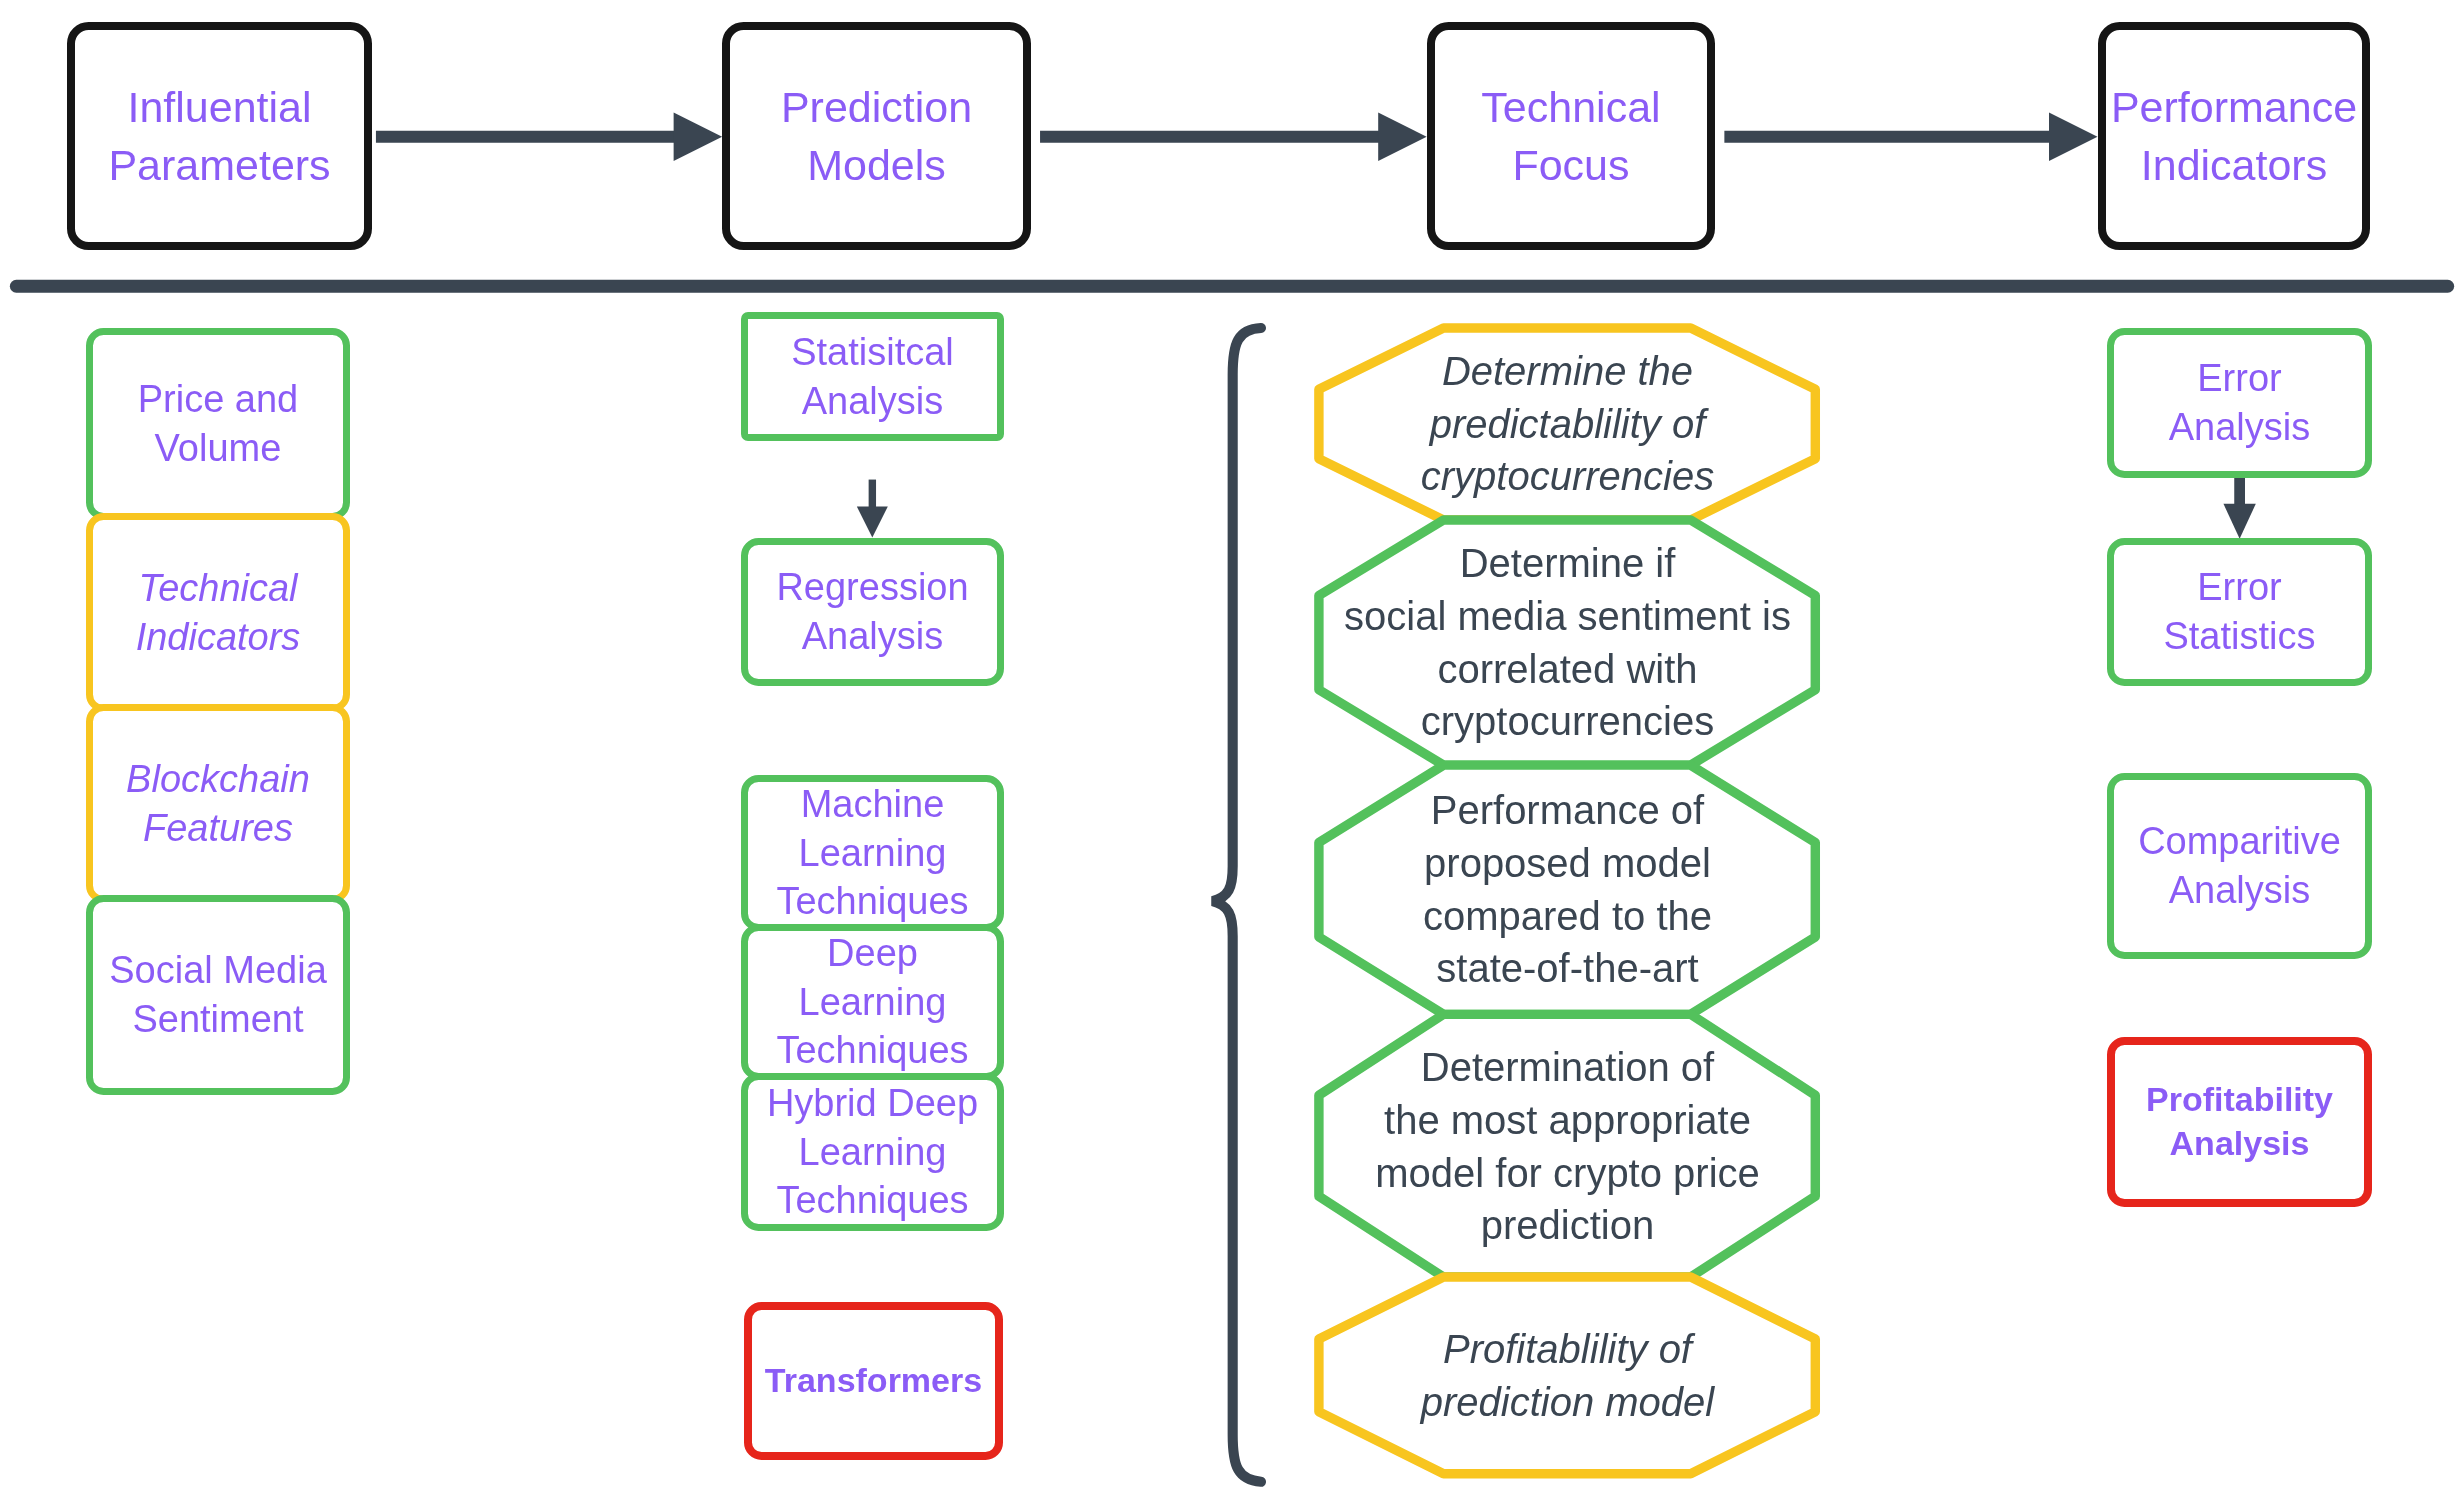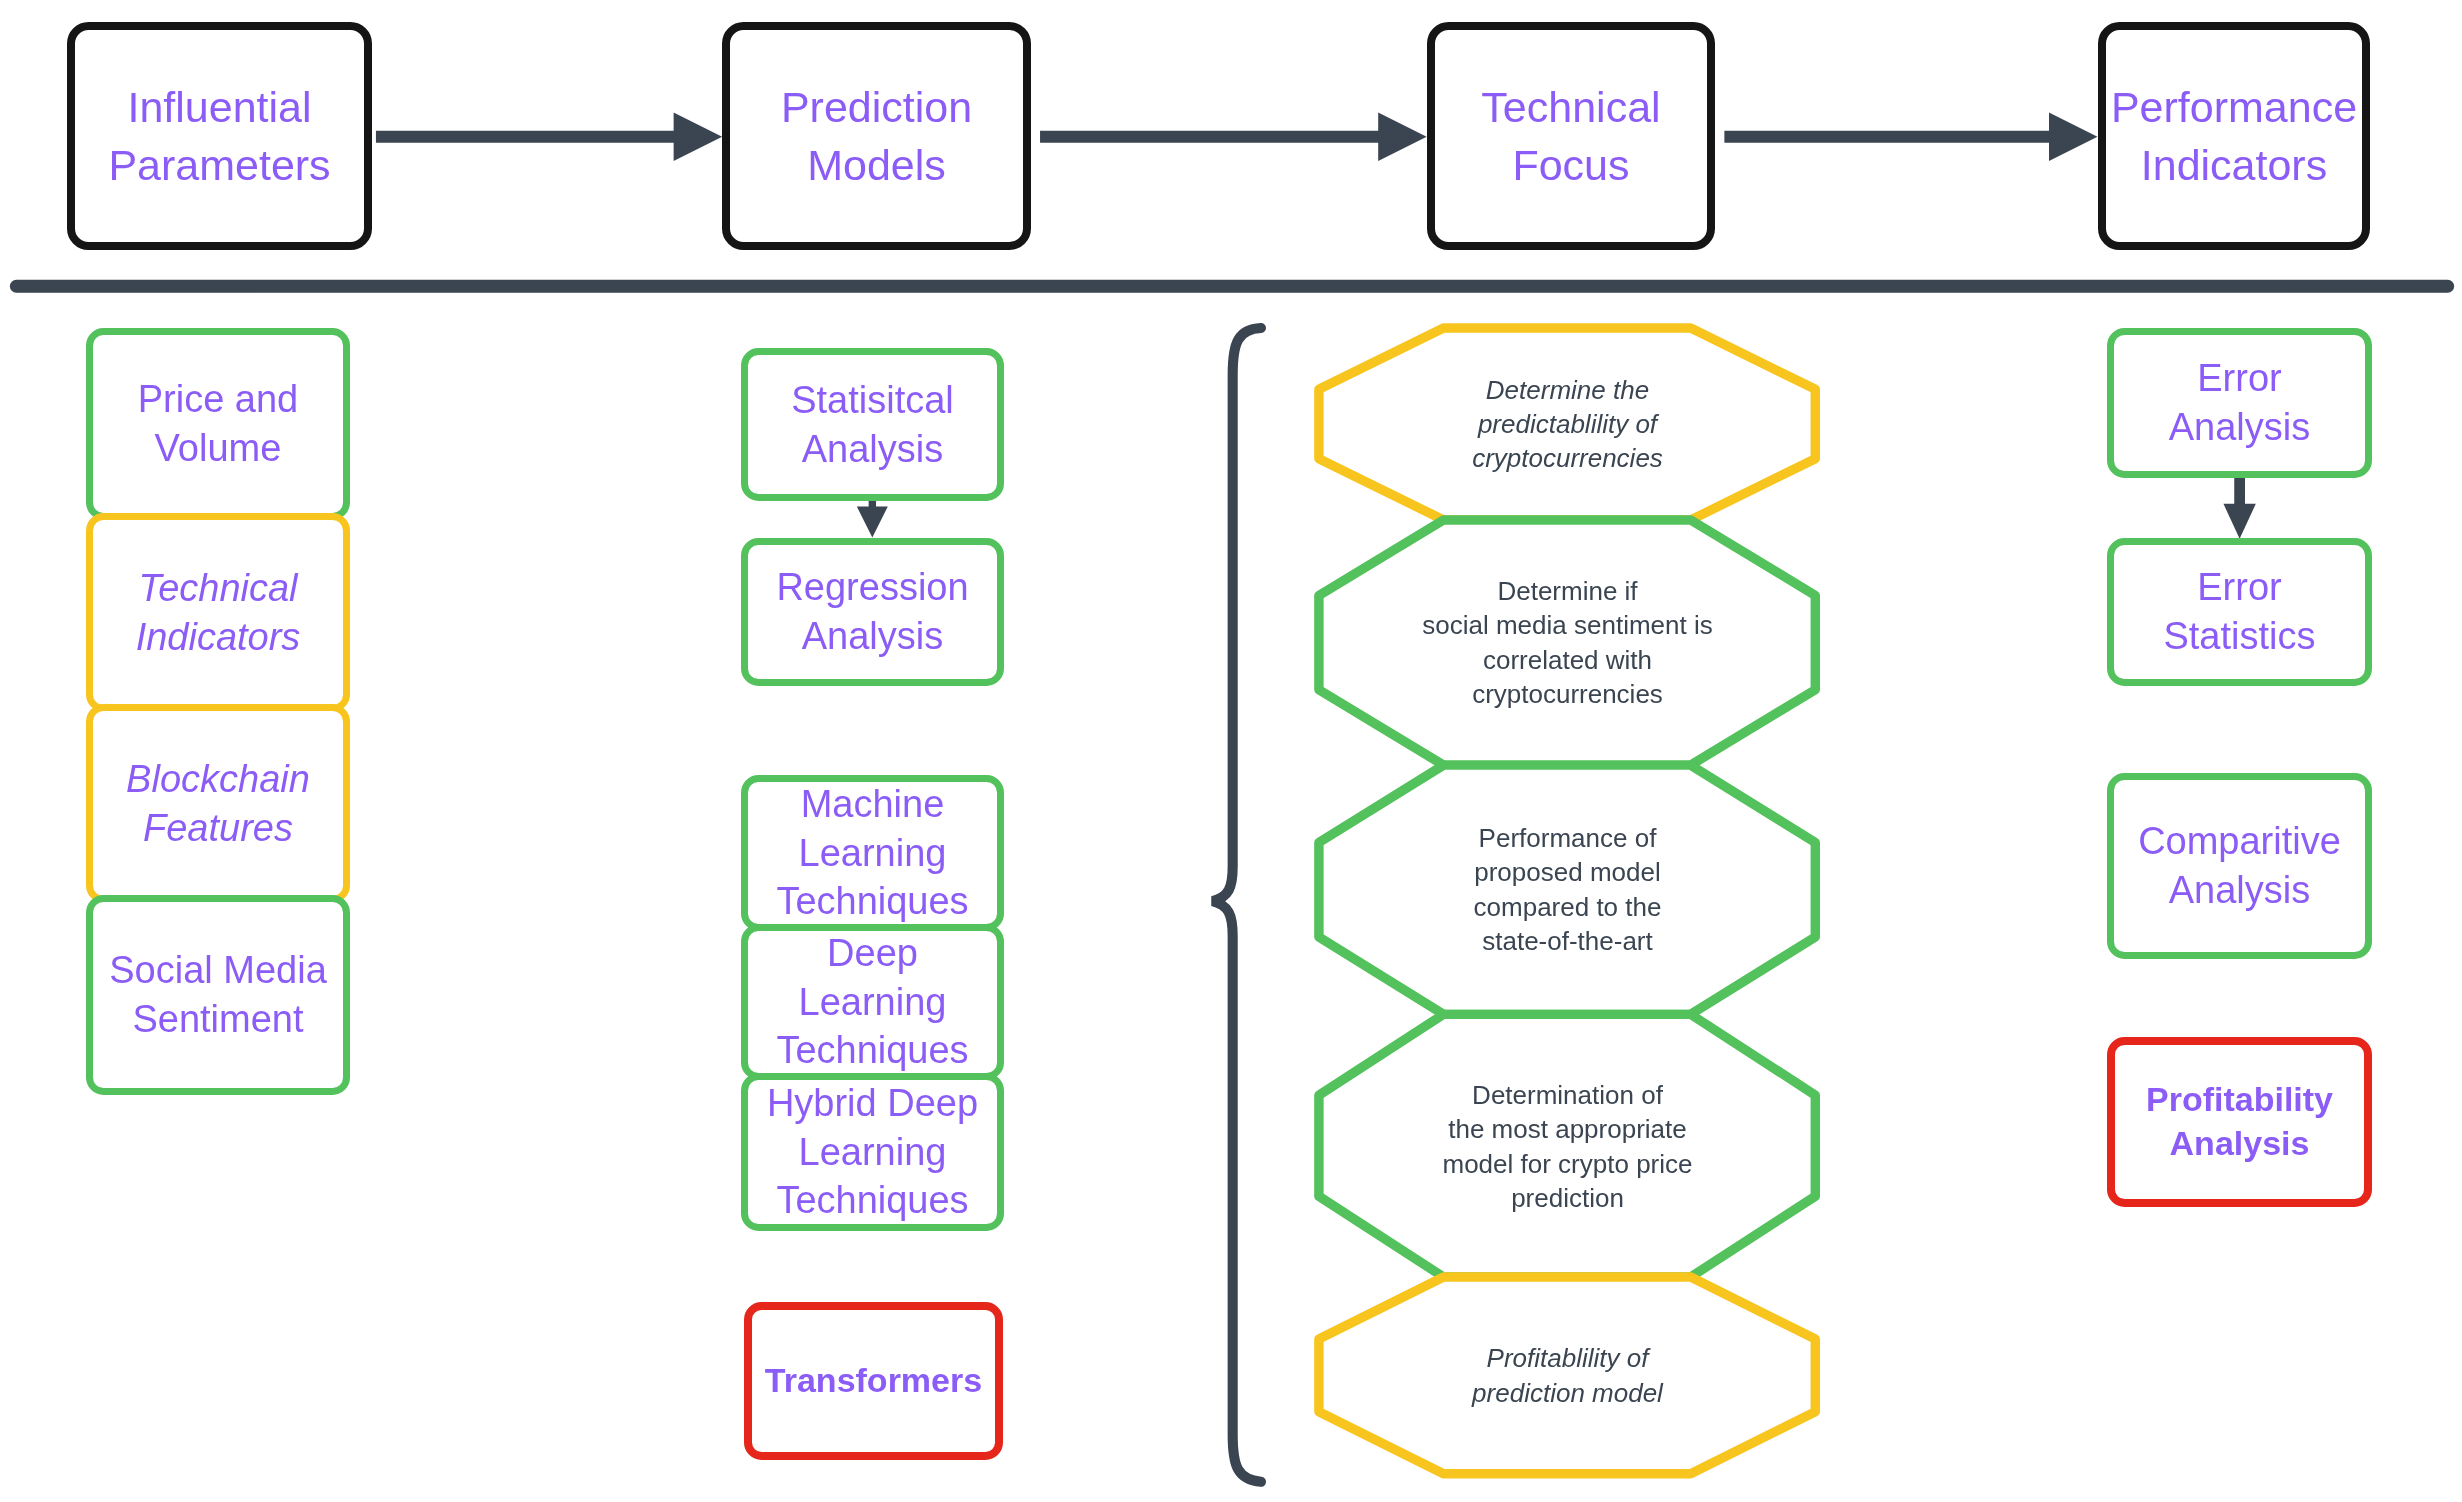--- a/index.html
+++ b/index.html
@@ -31,21 +31,21 @@
     line-height:1.35;
   }
   .rect{border-radius:17.5px;}
   .green{border:7.4px solid #53C15C;}
   .yellow{border:7.4px solid #F8C51F;font-style:italic;}
   .red{border:8.8px solid #E6251B;font-weight:bold;font-size:34px;}
   .octlabel{
     position:absolute;
     display:flex;align-items:center;justify-content:center;
     text-align:center;white-space:pre-line;
-    font-size:26px;line-height:1.32;
+    font-size:40px;line-height:1.32;
     z-index:2;
   }
   .octlabel.it{font-style:italic;}
 </style>
 </head>
 <body>
 
 <div class="canvas">
 
   <svg class="layer" width="2462" height="1502" viewBox="0 0 3655 2230">
@@ -104,21 +104,21 @@
 Volume</div>
     <div class="node rect yellow" style="left:86px;top:513px;width:264px;height:199px;">Technical
 Indicators</div>
     <div class="node rect yellow" style="left:86px;top:704px;width:264px;height:199px;">Blockchain
 Features</div>
     <div class="node rect green" style="left:86px;top:895px;width:264px;height:200px;">Social Media
 Sentiment</div>
   </div>
 
   <div>
-    <div class="node rect green" style="left:741px;top:348px;width:263px;height:153px;">Statisitcal
+    <div class="node rect green" style="left:741px;top:312px;width:263px;height:129px;border-radius:7px;">Statisitcal
 Analysis</div>
     <div class="node rect green" style="left:741px;top:538px;width:263px;height:148px;">Regression
 Analysis</div>
     <div class="node rect green" style="left:741px;top:775px;width:263px;height:156px;">Machine
 Learning
 Techniques</div>
     <div class="node rect green" style="left:741px;top:924px;width:263px;height:156px;">Deep
 Learning
 Techniques</div>
     <div class="node rect green" style="left:741px;top:1073px;width:263px;height:158px;">Hybrid Deep

